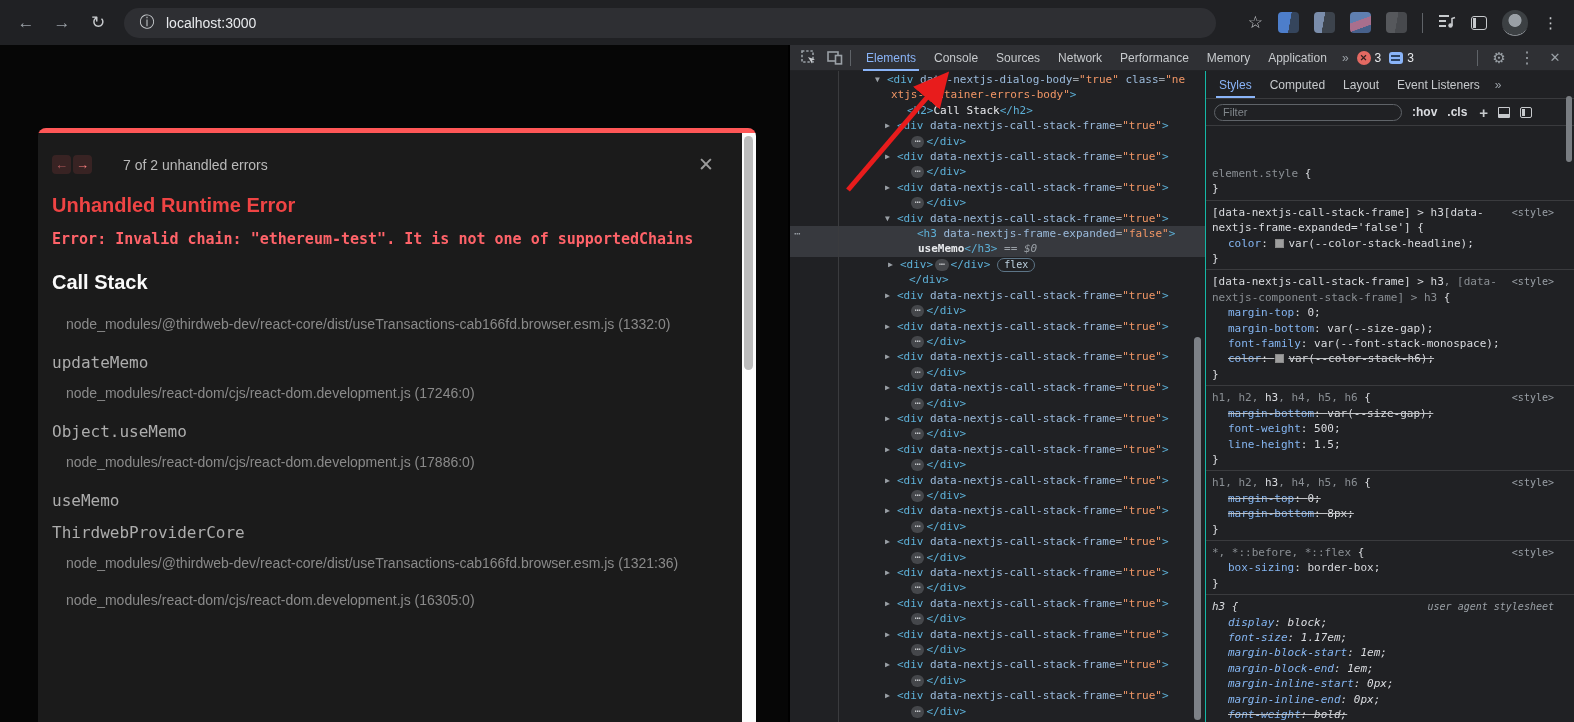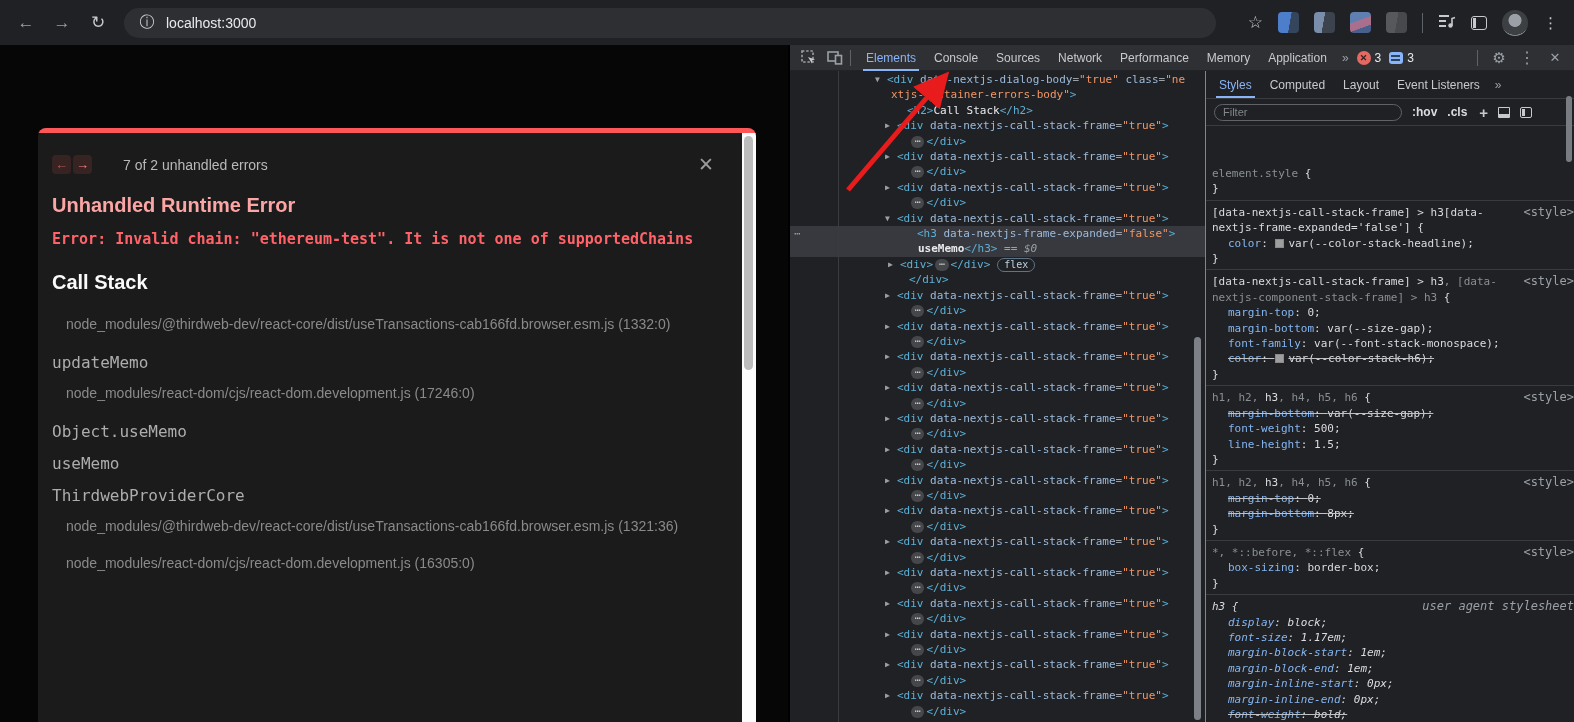--- a/index.html
+++ b/index.html
@@ -30,21 +30,21 @@
   
   .dialog { position:absolute; left:38px; top:128px; width:718px; height:594px; background:#1b1b1b; border-radius:8px 8px 0 0; overflow:hidden; }
   .dlg-topbar { height:5px; background:#ff5757; }
   .dlg-inner { padding:20px 42px 0 14px; }
   .dlg-head { display:flex; align-items:center; margin-top:2px; }
   .dlg-nav { display:flex; gap:2px; }
   .dlg-navbtn { width:19px; height:19px; border-radius:4px; background:rgba(255,90,90,.13); color:#ff8080; font-size:13px; display:flex; align-items:center; justify-content:center; font-weight:bold; }
   .dlg-navbtn.dim { color:#b45a5c; }
   .dlg-pager { color:#b9b9b9; font-size:14px; margin-left:31px; }
   .dlg-close { margin-left:auto; color:#9b9b9b; font-size:19px; line-height:1; }
-  .dlg-title { color:#fca5a5; font-size:20px; font-weight:bold; margin-top:20px; }
+  .dlg-title { color:#ef4444; font-size:20px; font-weight:bold; margin-top:20px; }
   .dlg-error { color:#ff6369; font-size:15px; font-weight:bold; font-family:"DejaVu Sans Mono",monospace; margin-top:13px; white-space:pre; }
   .dlg-cst { color:#fafafa; font-size:20px; font-weight:bold; margin-top:23px; }
   .frames { margin-top:22px; }
   .fr-name { color:#adadad; font-size:16px; font-weight:normal; font-family:"DejaVu Sans Mono",monospace; margin-bottom:13px; }
   .fr-loc { color:#8a8a8a; font-size:14px; padding-left:14px; margin-bottom:21px; }
   .dlg-sb { position:absolute; right:0; top:5px; bottom:0; width:14px; background:#fcfcfc; }
   .dlg-sb-thumb { position:absolute; left:2px; top:3px; width:9px; height:234px; background:#bcbcbc; border-radius:5px; }
 
   
   .devtools { position:absolute; left:788px; top:45px; width:786px; height:677px; background:#202124; border-left:2px solid #000; }
@@ -82,21 +82,21 @@
   .sb-toolbar { display:flex; align-items:center; height:27px; border-bottom:1px solid #3a3b3e; padding:0 8px; gap:10px; }
   .filter { width:188px; height:17px; border:1px solid #5f6368; border-radius:9px; background:transparent; color:#9aa0a6; font-size:11px; padding:0 8px; font-family:"Liberation Sans",sans-serif; }
   .filter::placeholder { color:#80868b; }
   .tgl { color:#dadce0; font-size:12px; font-weight:bold; }
   .plus { color:#c7cacd; font-size:15px; font-weight:bold; margin-left:2px; }
   .ibox { width:12px; height:11px; border:1.5px solid #c7cacd; border-radius:2px; position:relative; }
   .ibox.pane::after { content:""; position:absolute; left:1px; top:1px; bottom:1px; width:3px; background:#c7cacd; }
   .secs { position:absolute; left:0; top:56px; right:0; bottom:0; font-family:"DejaVu Sans Mono",monospace; font-size:11px; line-height:15.4px;margin-top:35px; }
   .sec { position:relative; border-bottom:1px solid #3a3b3e; padding:4px 6px 3px; white-space:pre-wrap; }
   .sec.ua { font-style:italic; }
-  .origin { position:absolute; right:0; color:#9aa0a6; font-size:12px; }
+  .origin { position:absolute; right:20px; color:#9aa0a6; font-size:10px; }
   .sg { color:#8a8f94; } .sw { color:#dadce0; }
   .prop { padding-left:16px; }
   .pn { color:#85b6f2; } .pv { color:#dadce0; }
   .strike { text-decoration:line-through; text-decoration-color:#bfc1c4; }
   .swatch { display:inline-block; width:9px; height:9px; border:1px solid #8a8a8a; margin:0 4px -1px 1px; }
   .inherited { padding:4px 6px; background:#2a2b2e; border-bottom:1px solid #3a3b3e; color:#9aa0a6; font-family:"Liberation Sans",sans-serif; font-size:11.5px; }
   .inherited .lnk { color:#8ab4f8; font-family:"DejaVu Sans Mono",monospace; }
   .sb-scroll { position:absolute; right:2px; top:25px; width:6px; height:66px; background:#797d82; border-radius:3px; }
 
   .annot { position:absolute; left:0; top:0; pointer-events:none; z-index:60; }
@@ -150,20 +150,21 @@
         <span class="dlg-close">✕</span>
       </div>
       <div class="dlg-title">Unhandled Runtime Error</div>
       <div class="dlg-error">Error: Invalid chain: "ethereum-test". It is not one of supportedChains</div>
       <div class="dlg-cst">Call Stack</div>
       <div class="frames">
           <div class="fr-loc">node_modules/@thirdweb-dev/react-core/dist/useTransactions-cab166fd.browser.esm.js (1332:0)</div>
           <div class="fr-name">updateMemo</div>
           <div class="fr-loc">node_modules/react-dom/cjs/react-dom.development.js (17246:0)</div>
           <div class="fr-name">Object.useMemo</div>
+          <div class="fr-loc">node_modules/react-dom/cjs/react-dom.development.js (17886:0)</div>
           <div class="fr-name">useMemo</div>
           <div class="fr-name">ThirdwebProviderCore</div>
           <div class="fr-loc">node_modules/@thirdweb-dev/react-core/dist/useTransactions-cab166fd.browser.esm.js (1321:36)</div>
           <div class="fr-loc">node_modules/react-dom/cjs/react-dom.development.js (16305:0)</div>
         </div>
     </div>
     <div class="dlg-sb">
         <div class="dlg-sb-thumb"></div>
       </div>
   </div>

